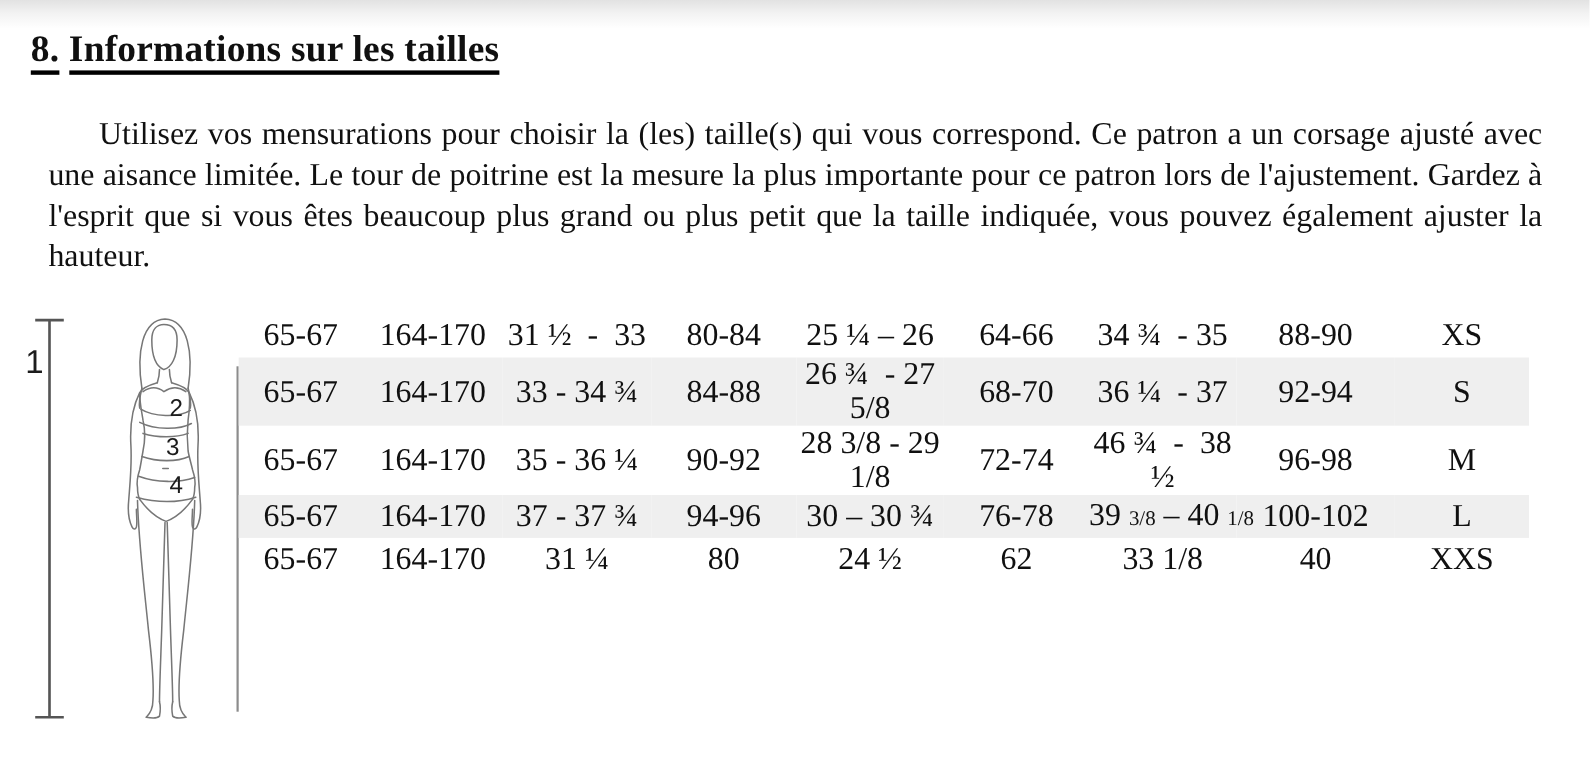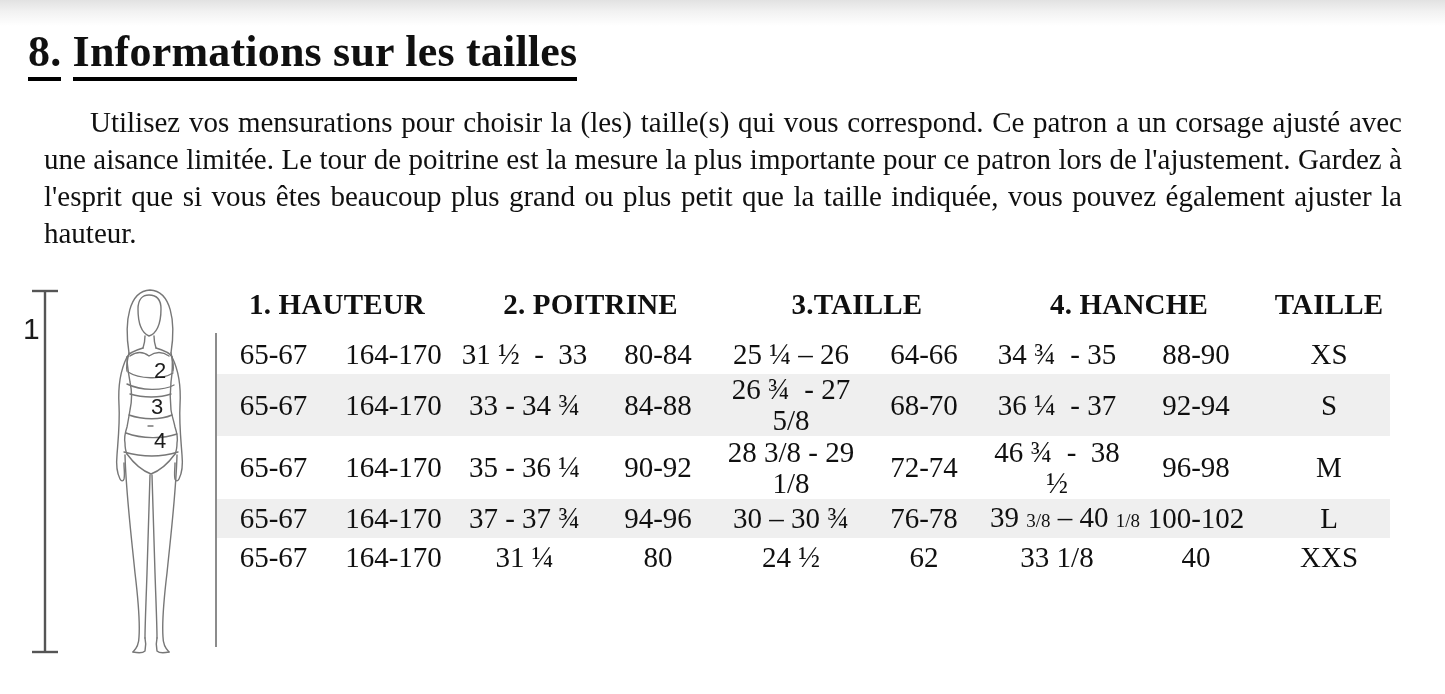--- a/index.html
+++ b/index.html
@@ -7,21 +7,21 @@
     width:1445px;height:694px;position:relative;overflow:hidden;
     background:#ffffff;color:#101010;
     font-family:"Liberation Serif","DejaVu Serif",serif;
   }
   .top-shade{
     position:absolute;top:0;left:0;width:1445px;height:26px;
     background:linear-gradient(180deg,#e2e2e2 0%,#f2f2f2 45%,#ffffff 100%);
   }
   .heading{
     position:absolute;left:28px;top:26px;margin:0;
-    font-size:44px;font-weight:bold;white-space:nowrap;letter-spacing:0.2px;
+    font-size:34px;font-weight:bold;white-space:nowrap;letter-spacing:0.2px;
   }
   .heading .u{border-bottom:4px solid #000;padding-bottom:1px;}
   .intro{
     position:absolute;left:28px;top:88px;width:1358px;margin:16px;
     font-size:29px;line-height:37px;text-align:justify;text-indent:46px;
   }
   .figure-wrap{position:absolute;left:15px;top:283px;width:195px;height:375px;}
   .figure-wrap svg{display:block;}
   .croquis path{fill:none;stroke:#777;stroke-width:1.4;stroke-linecap:round;}
   .measure line{stroke:#555;stroke-width:2.4;}
@@ -114,27 +114,20 @@
       <col style="width:127px">
       <col style="width:135px">
     <col style="width:132px">
       <col style="width:134px">
       <col style="width:132px">
     <col style="width:134px">
       <col style="width:144px">
       <col style="width:122px">
   </colgroup>
   <thead>
-    <tr class="group-row">
-      <th colspan="2">1. HAUTEUR</th>
-      <th colspan="2">2. POITRINE</th>
-      <th colspan="2">3.TAILLE</th>
-      <th colspan="2">4. HANCHE</th>
-      <th>TAILLE</th>
-    </tr>
   </thead>
   <tbody>
     <tr class="h39">
       <td>65-67</td>
       <td>164-170</td>
       <td>31 ½  -  33</td>
       <td>80-84</td>
       <td>25 ¼ – 26</td>
       <td>64-66</td>
       <td>34 ¾  - 35</td>

